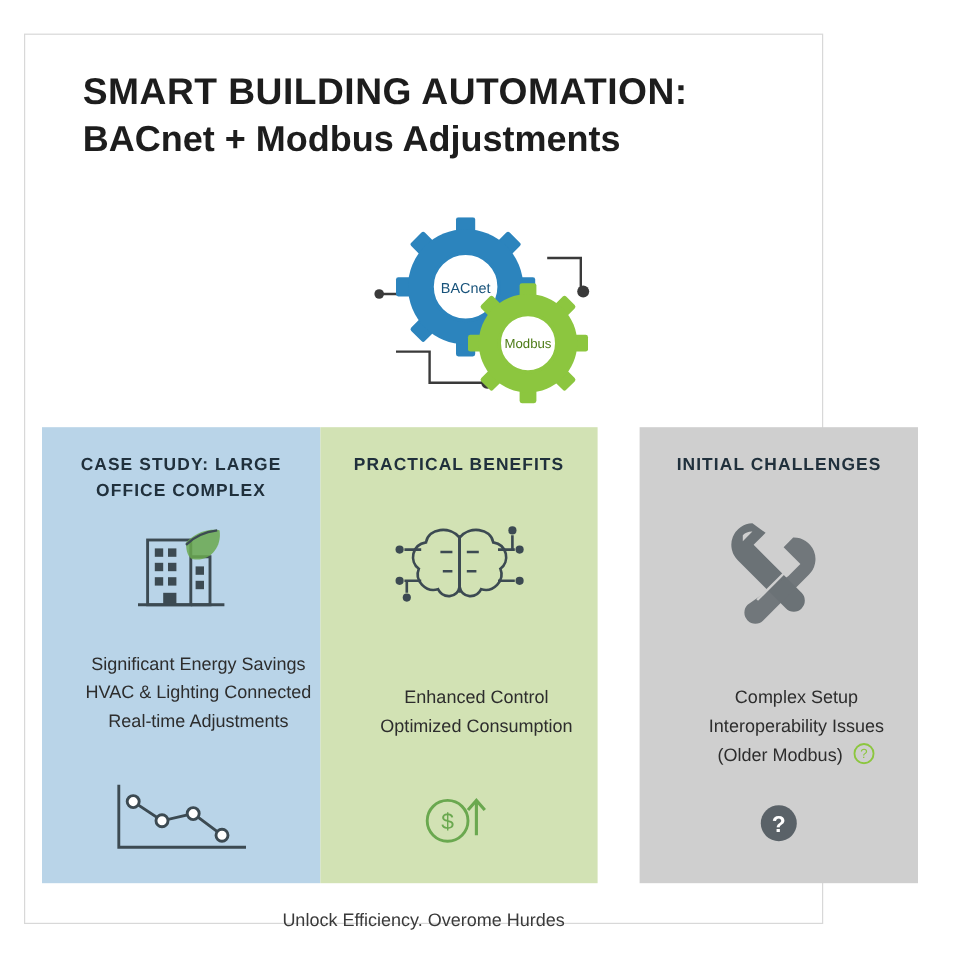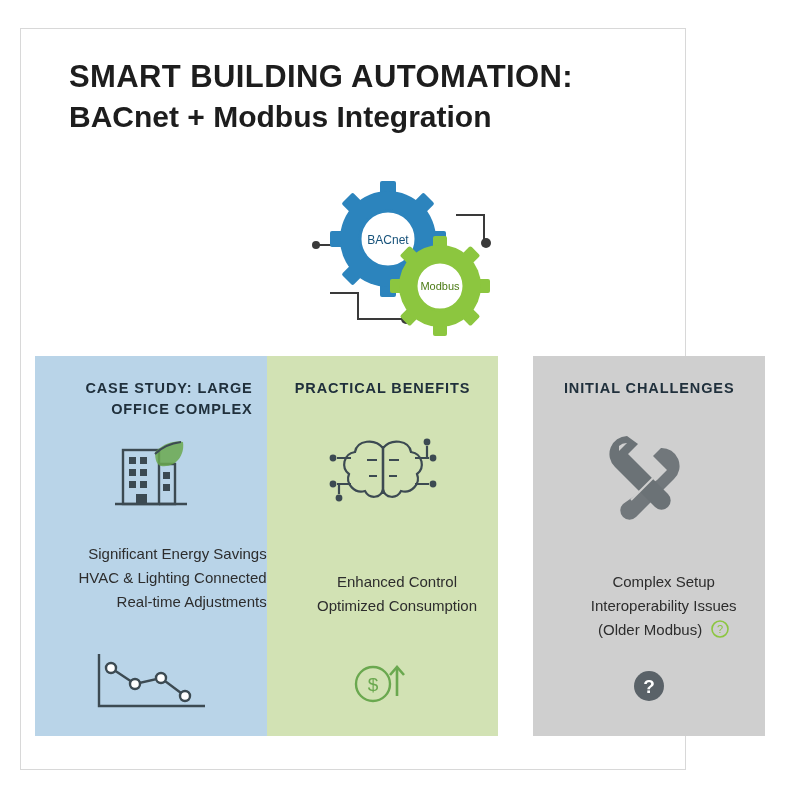--- a/index.html
+++ b/index.html
@@ -65,21 +65,21 @@
     justify-content: space-between;
   }
   .col {
     width: 232px;
     height: 380px;
     position: relative;
     box-sizing: border-box;
     padding: 22px 14px 0 14px;
     text-align: center;
   }
-  .col-case { background: #b9d4e8; text-align: right; }
+  .col-case { background: #b9d4e8; }
   .col-benefits { background: #d2e2b4; }
   .col-challenges { background: #cfcfcf; margin-left: 35px; }
 
   .col-head {
     font-size: 14.5px;
     font-weight: bold;
     letter-spacing: 0.9px;
     color: #20303c;
     line-height: 21px;
     text-transform: uppercase;
@@ -135,21 +135,21 @@
     color: #3a3a3a;
   }
 </style>
 </head>
 <body>
 
 <div class="poster">
 
   <div class="title-block">
     <div class="title-line1">SMART BUILDING AUTOMATION:</div>
-    <div class="title-line2">BACnet + Modbus Integration</div>
+    <div class="title-line2">BACnet + Modbus Adjustments</div>
   </div>
 
   <div class="hero">
     <svg width="220" height="160" viewBox="0 0 220 160" xmlns="http://www.w3.org/2000/svg">
 
       <g stroke="#3a3a3a" stroke-width="2" fill="none">
         <path d="M150 34 H178 V60"></path>
         <path d="M24 112 H52 V138 H96"></path>
         <path d="M12 64 H34"></path>
       </g>
@@ -317,14 +317,15 @@
       <div class="sub-icon sub-challenges">
         <svg width="40" height="40" viewBox="0 0 40 40" xmlns="http://www.w3.org/2000/svg">
           <circle cx="20" cy="20" r="15" fill="#5a6268"></circle>
           <text x="20" y="27" text-anchor="middle" font-family="Liberation Sans, sans-serif" font-size="19" font-weight="bold" fill="#ffffff">?</text>
         </svg>
       </div>
     </div>
 
   </div>
 
+  <div class="footer">Unlock Efficiency. Overome Hurdes</div>
 
 </div>
 
 </body></html>

